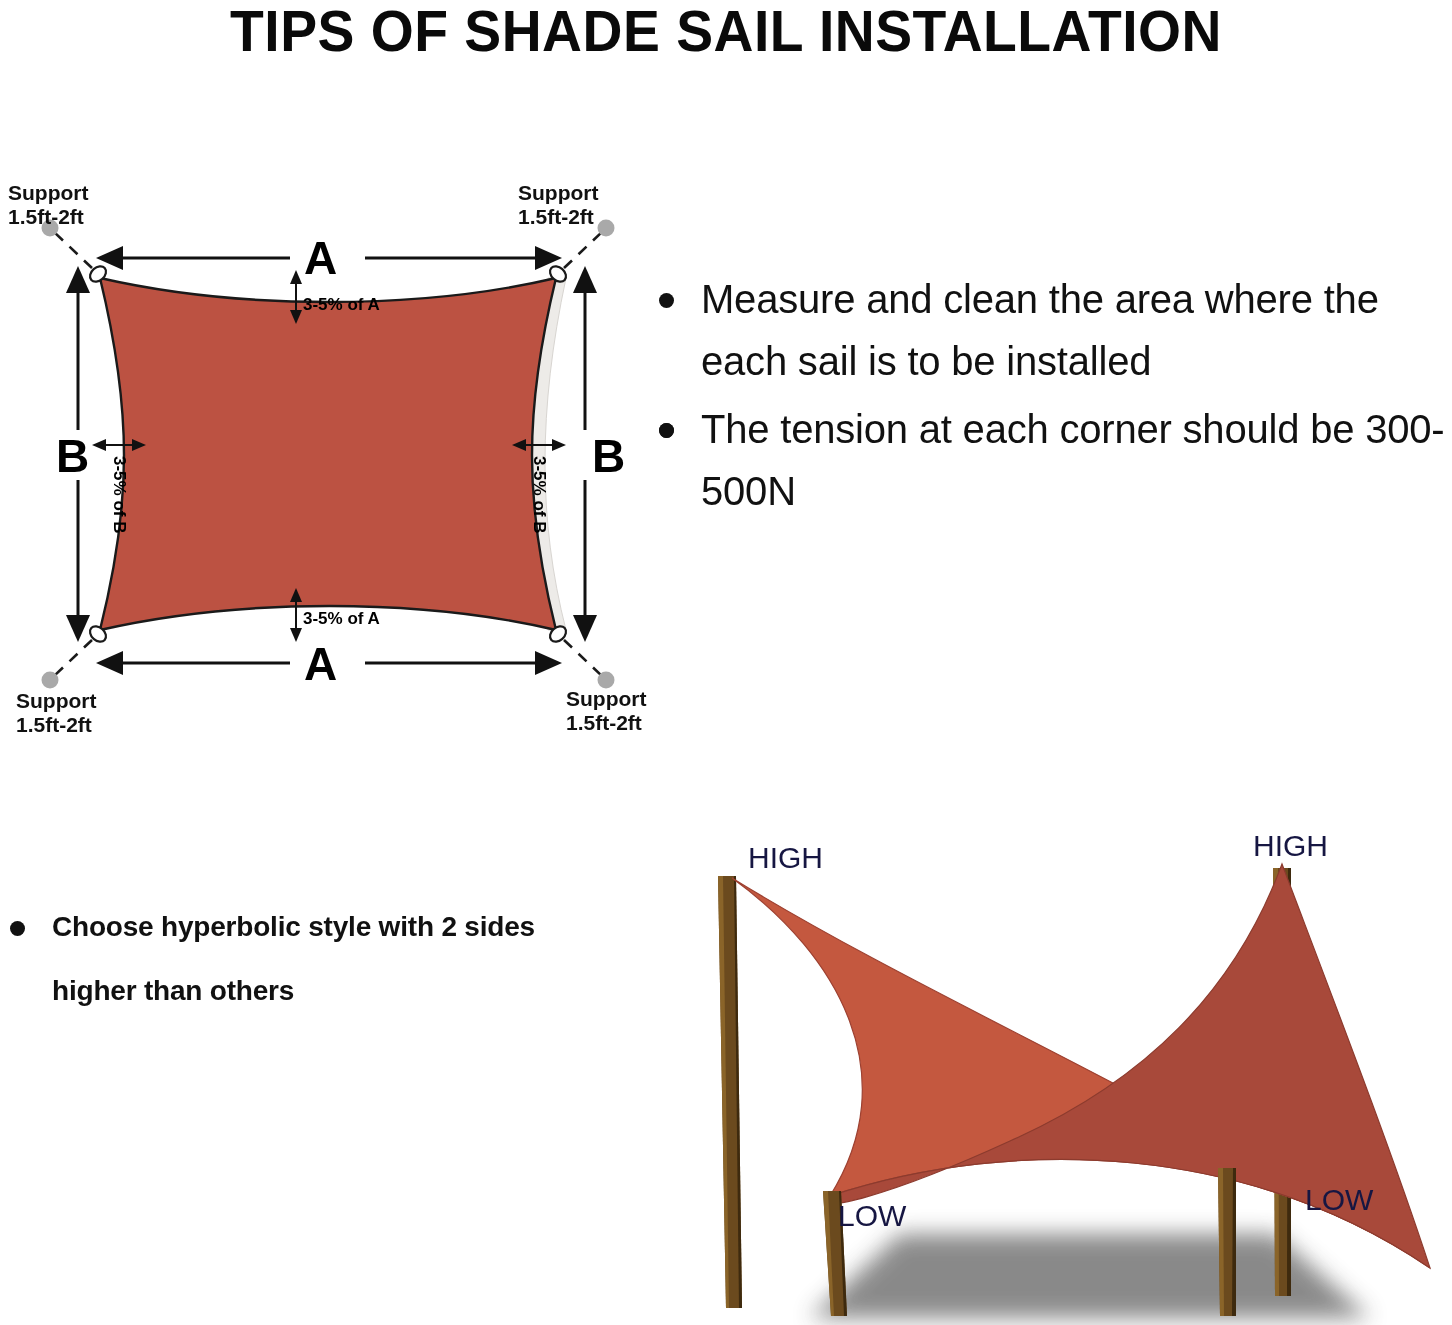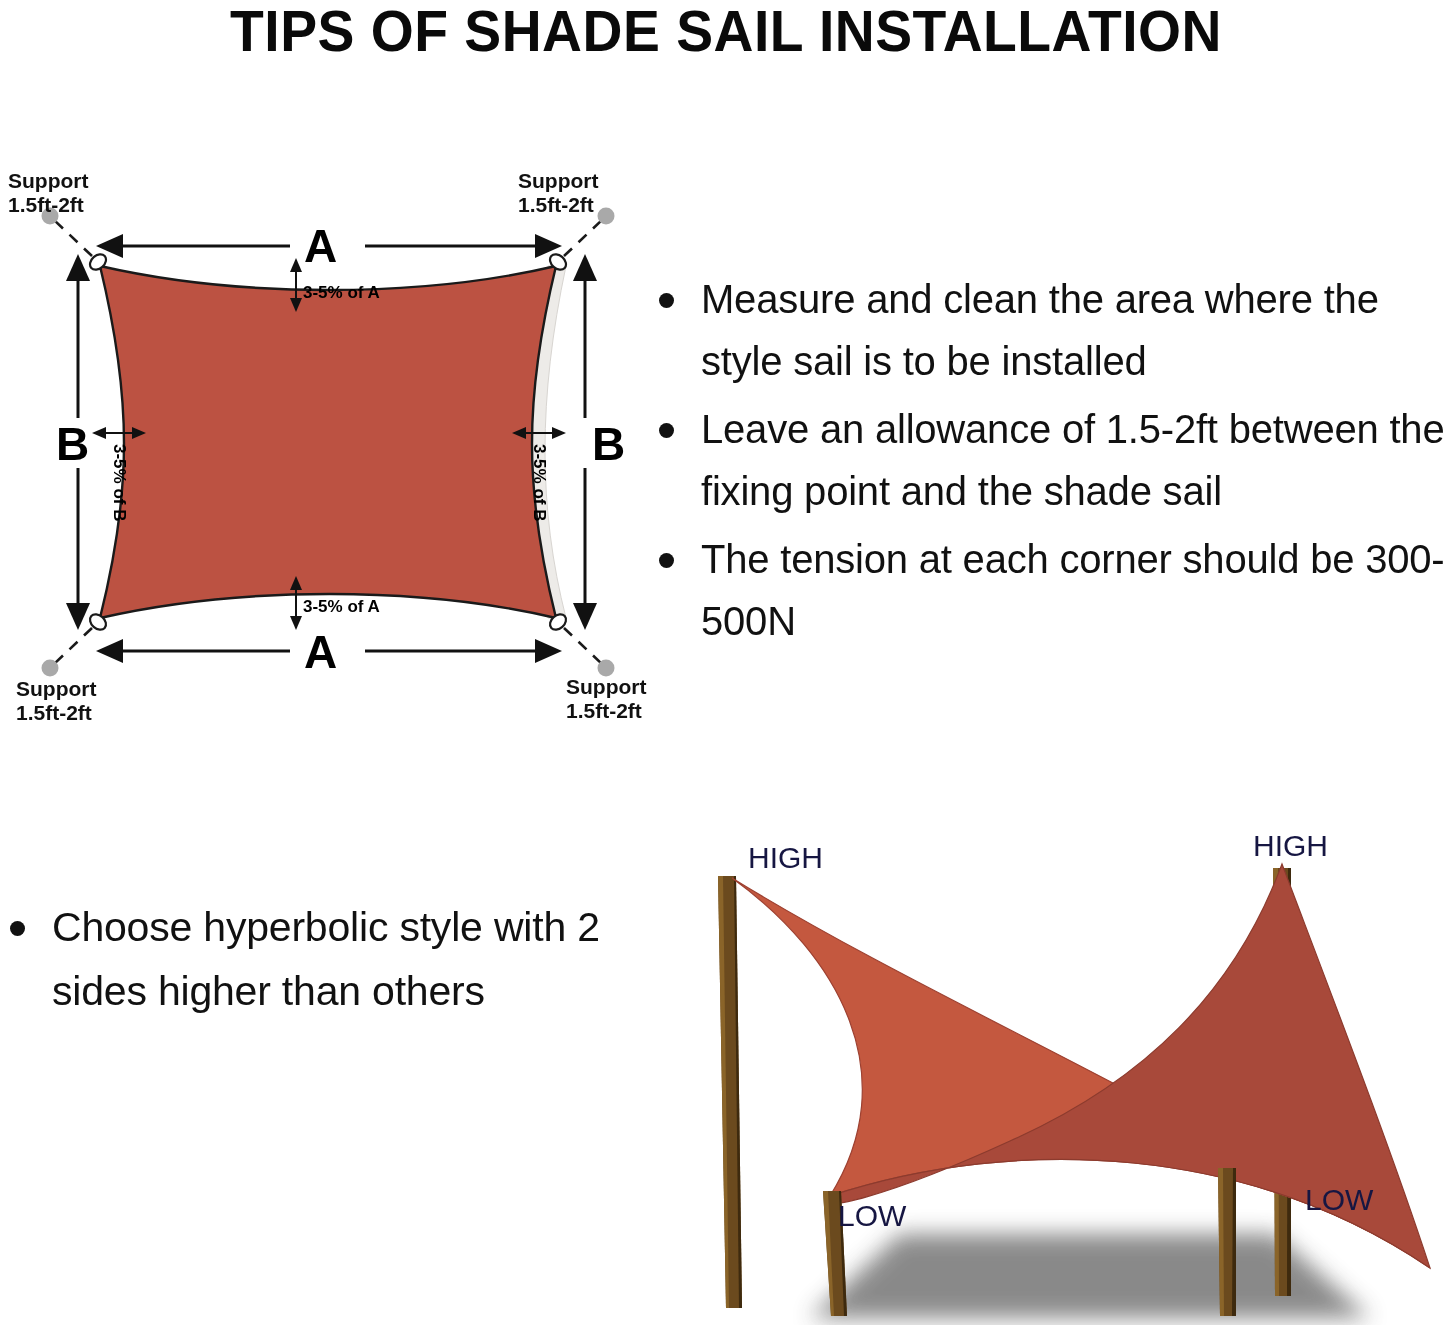--- a/index.html
+++ b/index.html
@@ -34,21 +34,21 @@
     white-space: nowrap;
     transform: scaleX(0.97);
     transform-origin: center top;
   }
 
   
   .panel { position: absolute; }
 
   #rect-diagram {
     left: 0px;
-    top: 148px;
+    top: 160px;
     width: 660px;
     height: 580px;
     text-align: right;
   }
   #rect-diagram svg { display: block; }
 
   #tips-list-top {
     left: 645px;
     top: 268px;
     width: 810px;
@@ -87,23 +87,24 @@
   ul.tips li .bullet-dot {
     position: absolute;
     left: 14px;
     top: 25px;
     width: 15px;
     height: 15px;
     border-radius: 50%;
     background: #111111;
   }
   #tips-list-bottom ul.tips li {
-    font-size: 41px;
+    font-size: 28px;
     line-height: 64px;
     padding-left: 52px;
+    font-weight: bold;
   }
   #tips-list-bottom ul.tips li .bullet-dot {
     left: 10px;
     top: 26px;
   }
 
   
   .dim-big {
     font-family: "Liberation Sans Narrow", "Liberation Sans", sans-serif;
     font-weight: bold;
@@ -239,25 +240,24 @@
     </g>
     <text class="dim-small" x="534" y="296" transform="rotate(90 534 296)">3-5% of B</text>
 
   </svg>
 </div>
 
 <div class="panel" id="tips-list-top">
   <ul class="tips">
     <li>
       <span class="bullet-dot"></span>
-      <span>Measure and clean the area where the style sail is to be installed</span>
+      <span>Measure and clean the area where the each sail is to be installed</span>
     </li>
     <li>
       <span class="bullet-dot"></span>
-      <span>Leave an allowance of 1.5-2ft between the fixing point and the shade sail</span>
     </li>
     <li>
       <span class="bullet-dot"></span>
       <span>The tension at each corner should be 300-500N</span>
     </li>
   </ul>
 </div>
 
 <div class="panel" id="tips-list-bottom">
   <ul class="tips">

